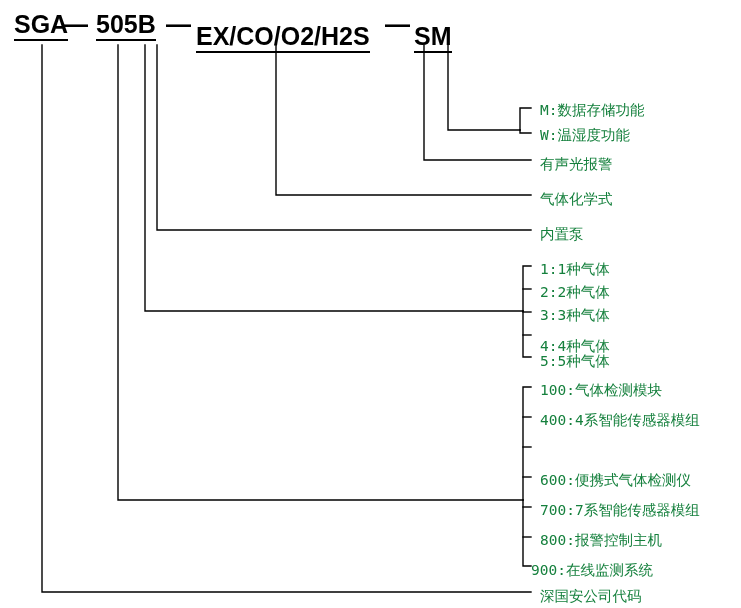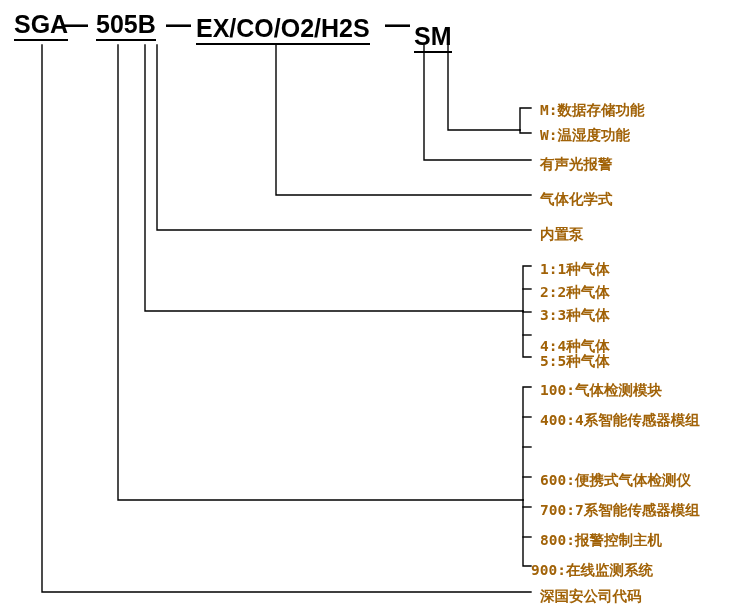--- a/index.html
+++ b/index.html
@@ -42,25 +42,24 @@
     font-family: "Liberation Sans", sans-serif;
     font-size: 25px;
     font-weight: bold;
     color: #000000;
     line-height: 1;
   }
   .leaf-label {
     position: absolute;
     font-family: "DejaVu Sans Mono", "Liberation Mono", monospace;
     font-size: 14.5px;
-    color: #a16207;
+    color: #15803d;
     white-space: nowrap;
     line-height: 1;
     letter-spacing: 0px;
-    font-weight: bold;
   }
 </style>
 </head>
 <body>
 
 <div id="sheet">
 
   <svg id="svg-layer" viewBox="0 0 741 608" xmlns="http://www.w3.org/2000/svg">
     <g stroke="#000000" stroke-width="1.4" fill="none" stroke-linecap="square">
 
@@ -90,21 +89,21 @@
       <path d="M523 537 L531 537"></path>
 
       <path d="M42 45 L42 592 L531 592"></path>
     </g>
   </svg>
 
   <div class="code-part underlined" style="left:14px; top:12px;">SGA</div>
   <div class="dash" style="left:63px; top:12px;">—</div>
   <div class="code-part underlined" style="left:96px; top:12px;">505B</div>
   <div class="dash" style="left:166px; top:12px;">—</div>
-  <div class="code-part underlined" style="left:196px; top:16px;text-align:center;">EX/CO/O2/H2S</div>
+  <div class="code-part underlined" style="left:196px; top:24px;text-align:center;">EX/CO/O2/H2S</div>
   <div class="dash" style="left:385px; top:12px;">—</div>
   <div class="code-part underlined" style="left:414px; top:24px;">SM</div>
 
   <div class="leaf-label" style="left:540px; top:103px;">M:数据存储功能</div>
   <div class="leaf-label" style="left:540px; top:128px;">W:温湿度功能</div>
   <div class="leaf-label" style="left:540px; top:157px;">有声光报警</div>
   <div class="leaf-label" style="left:540px; top:192px;">气体化学式</div>
   <div class="leaf-label" style="left:540px; top:227px;">内置泵</div>
   <div class="leaf-label" style="left:540px; top:262px;">1:1种气体</div>
   <div class="leaf-label" style="left:540px; top:285px;">2:2种气体</div>

